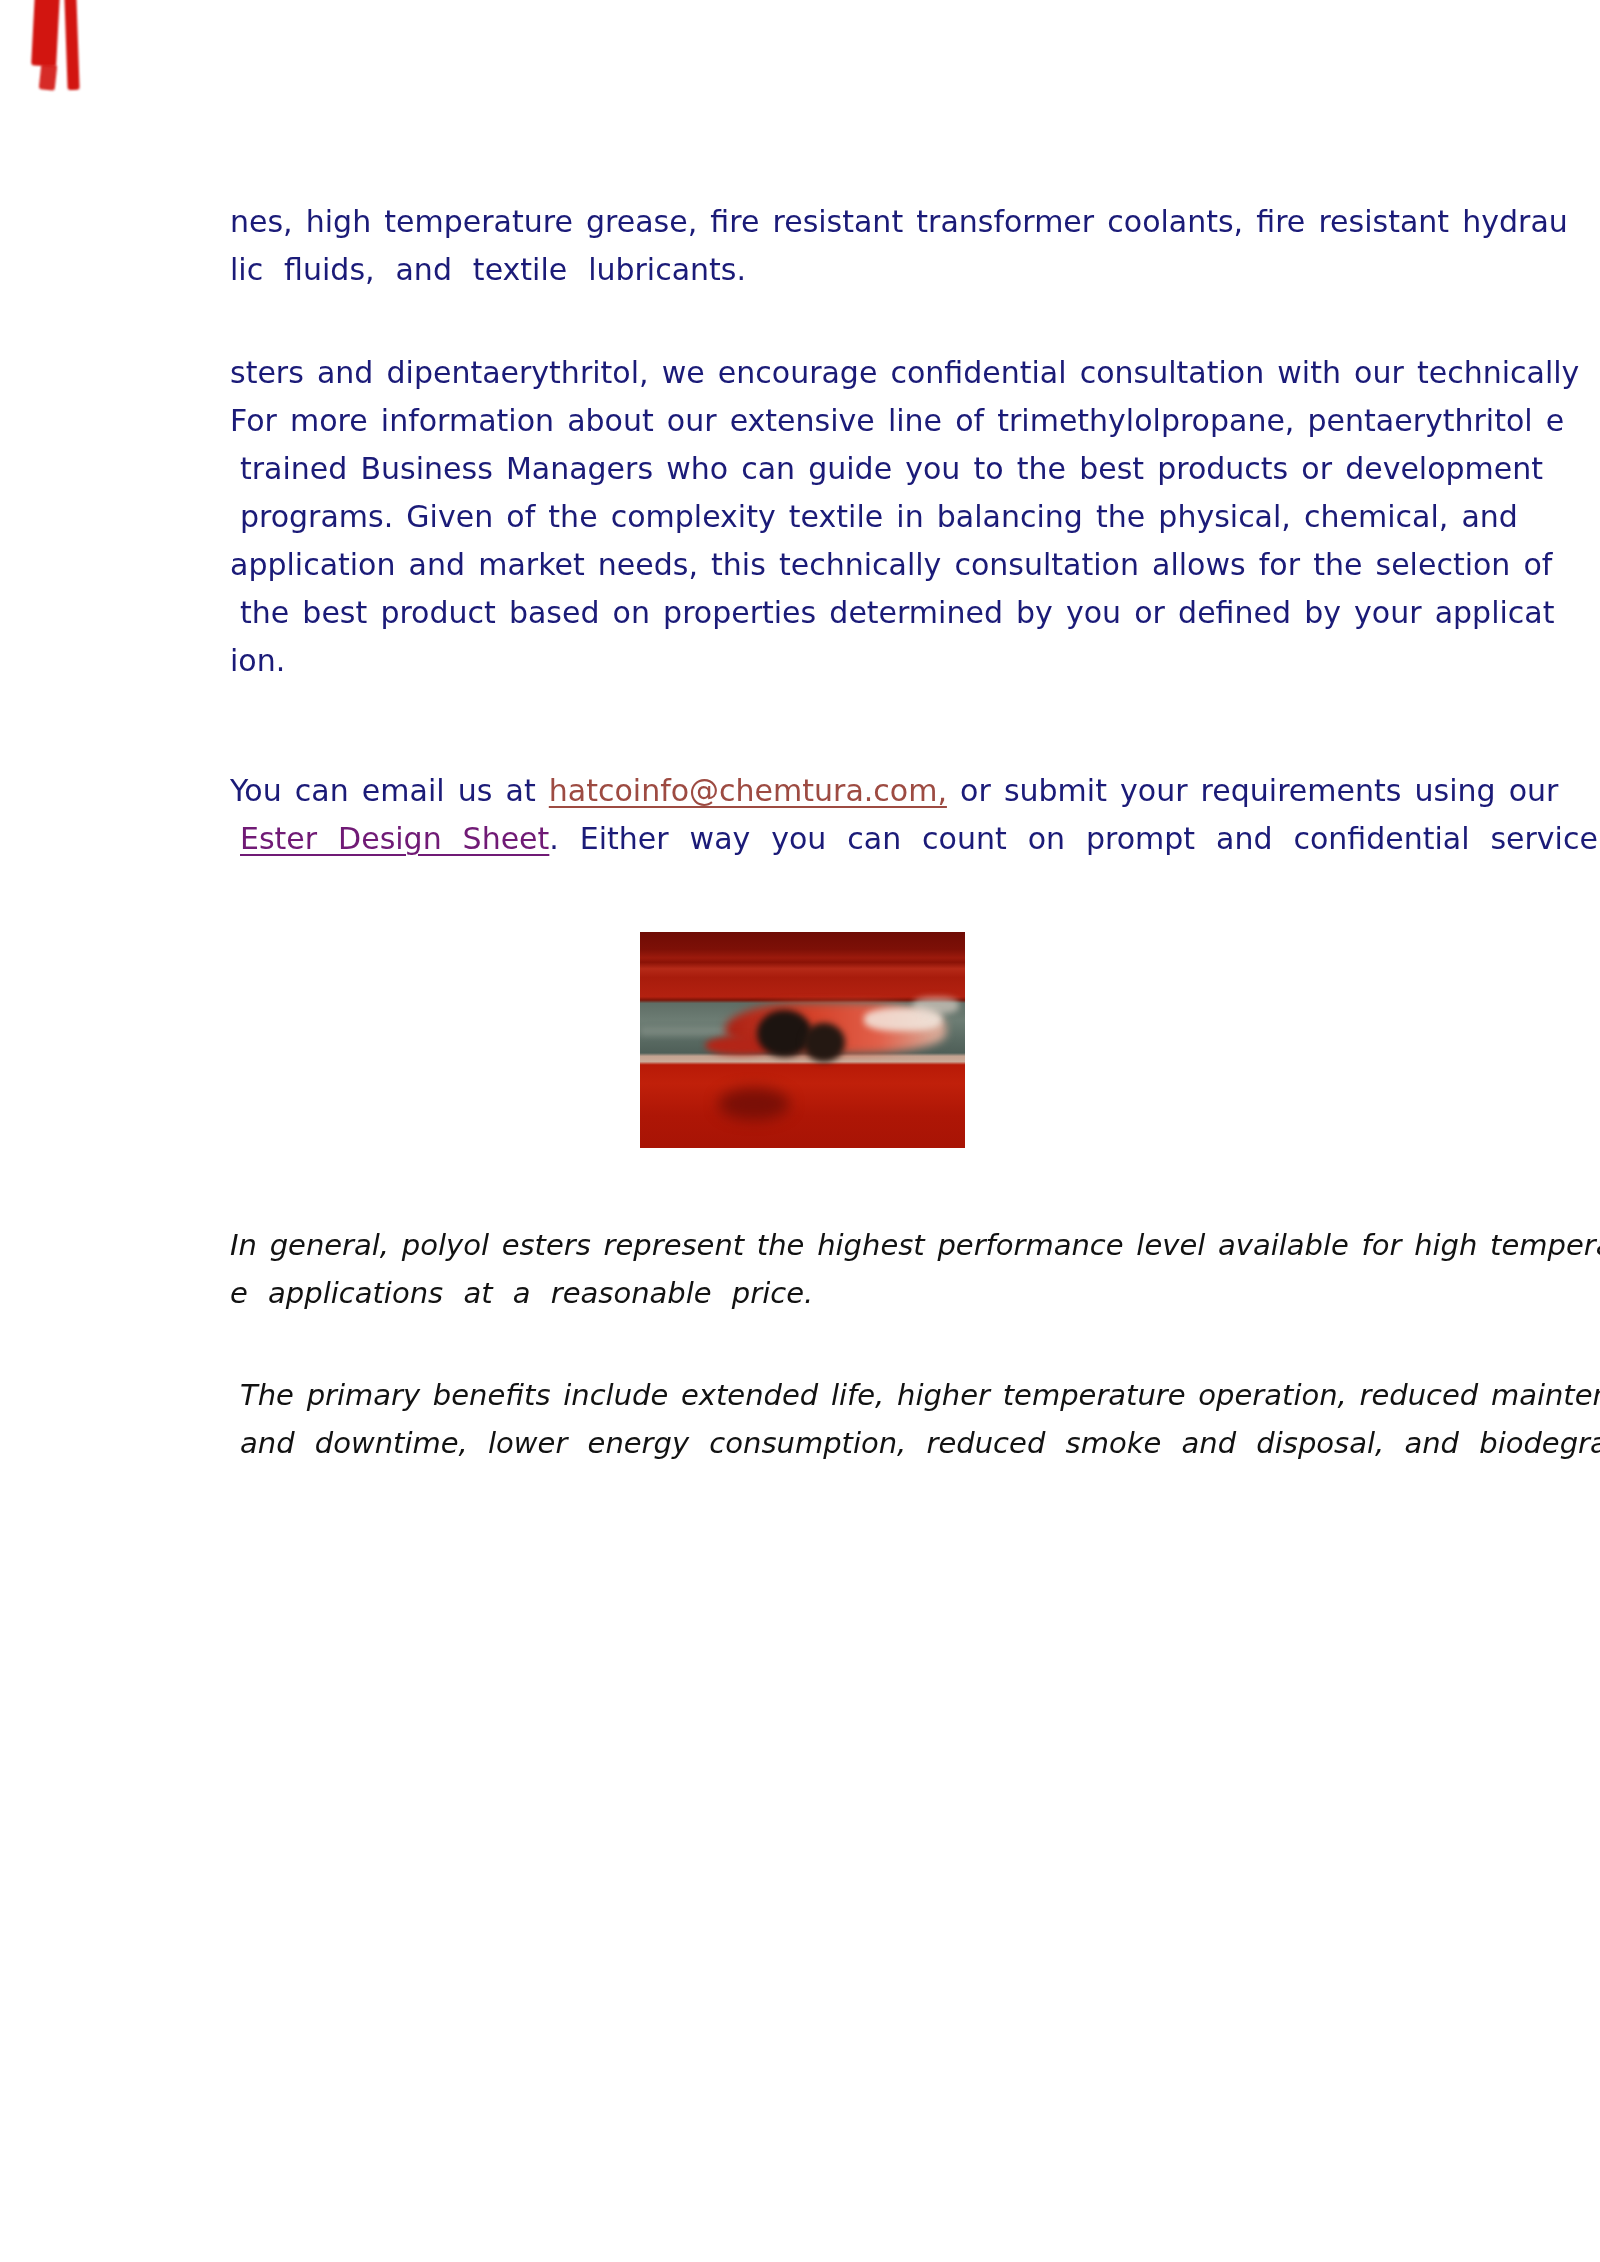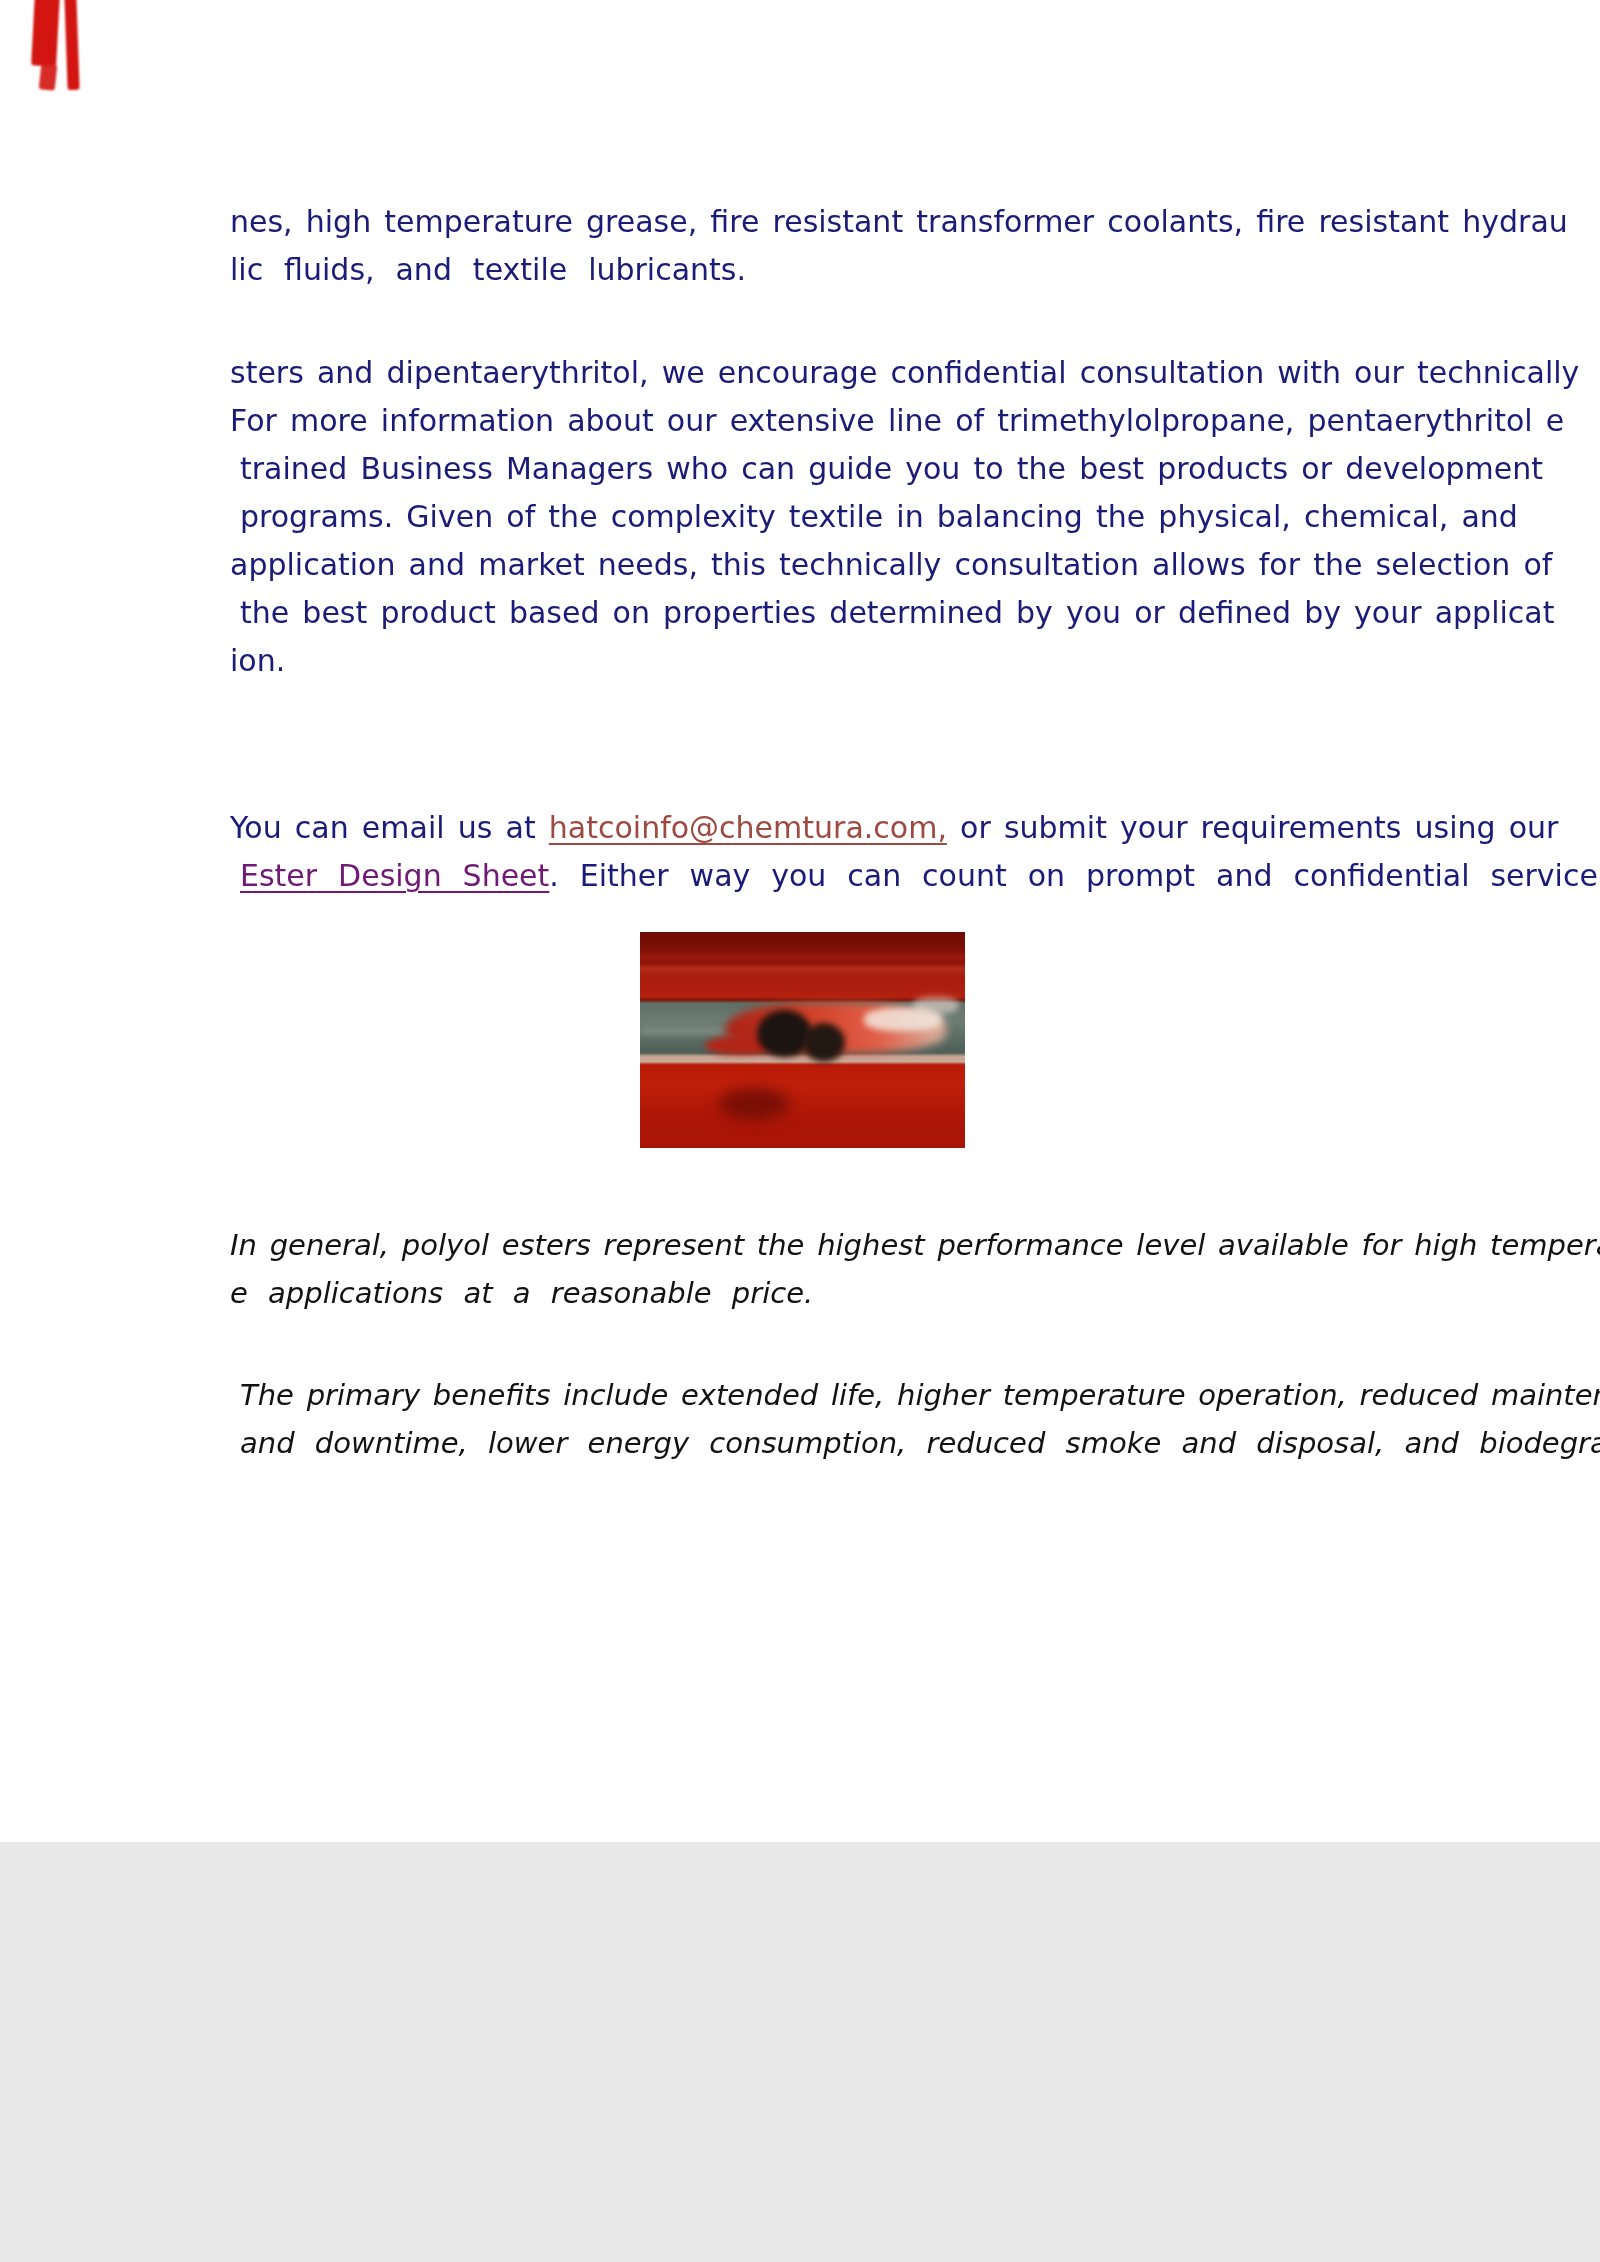--- a/index.html
+++ b/index.html
@@ -1,19 +1,19 @@
 <!DOCTYPE html>
 <html><head>
 <meta charset="utf-8">
 <style>
   html, body { margin: 0; padding: 0; background: #e8e8e8; }
   .page {
     position: relative;
     width: 1600px;
-    height: 1842px;
+    height: 2262px;
     margin: 0 auto;
     background: #ffffff;
     overflow: hidden;
     font-family: "DejaVu Sans", "Liberation Sans", sans-serif;
   }
 
   
   .mark { position: absolute; background: #d21510; filter: blur(1px); }
   .mark1 { left: 33px; top: -6px; width: 25px; height: 72px; transform: rotate(3deg); border-radius: 3px; }
   .mark2 { left: 66px; top: -4px; width: 12px; height: 94px; transform: rotate(-2deg); border-radius: 3px; }
@@ -37,21 +37,21 @@
   }
   .line.last {
     text-align: left;
     text-align-last: auto;
     word-spacing: 0.38em;
   }
   .line.ind { padding-left: 10px; }
 
   .p1 { top: 198px; }
   .p2 { top: 349px; }
-  .p3 { top: 804px; }
+  .p3 { top: 767px; }
 
   .ital {
     color: #121212;
     font-style: italic;
     font-size: 29px;
   }
   .i1 { top: 1221px; }
   .i2 { top: 1371px; }
 
   a.mail-link {

